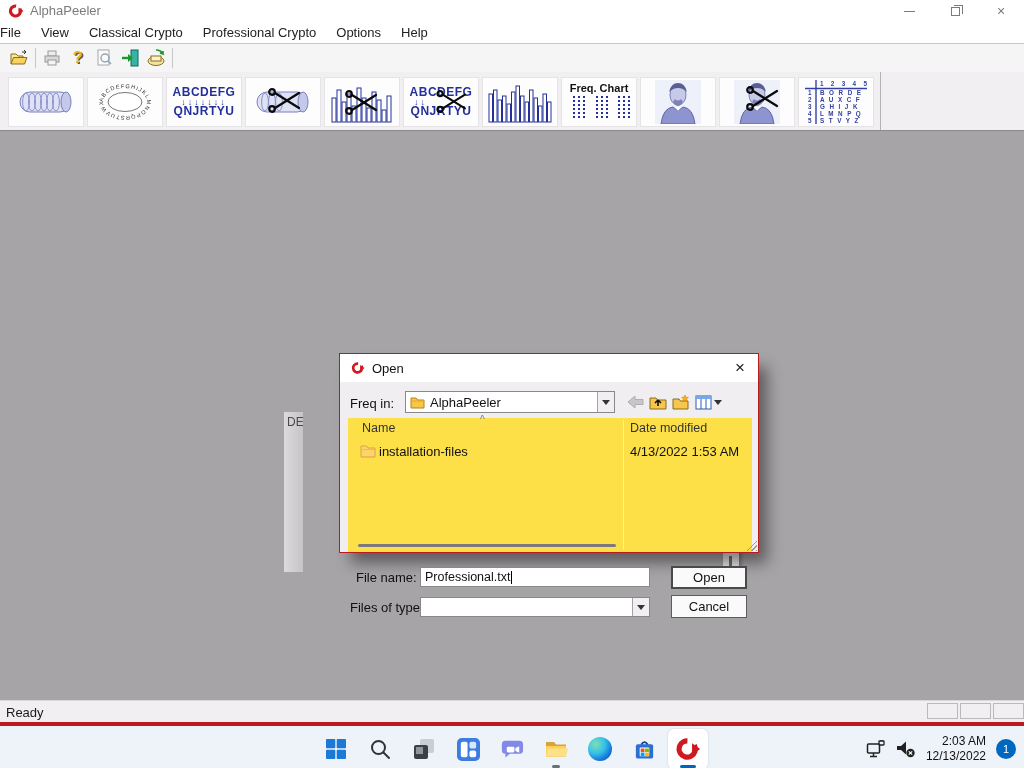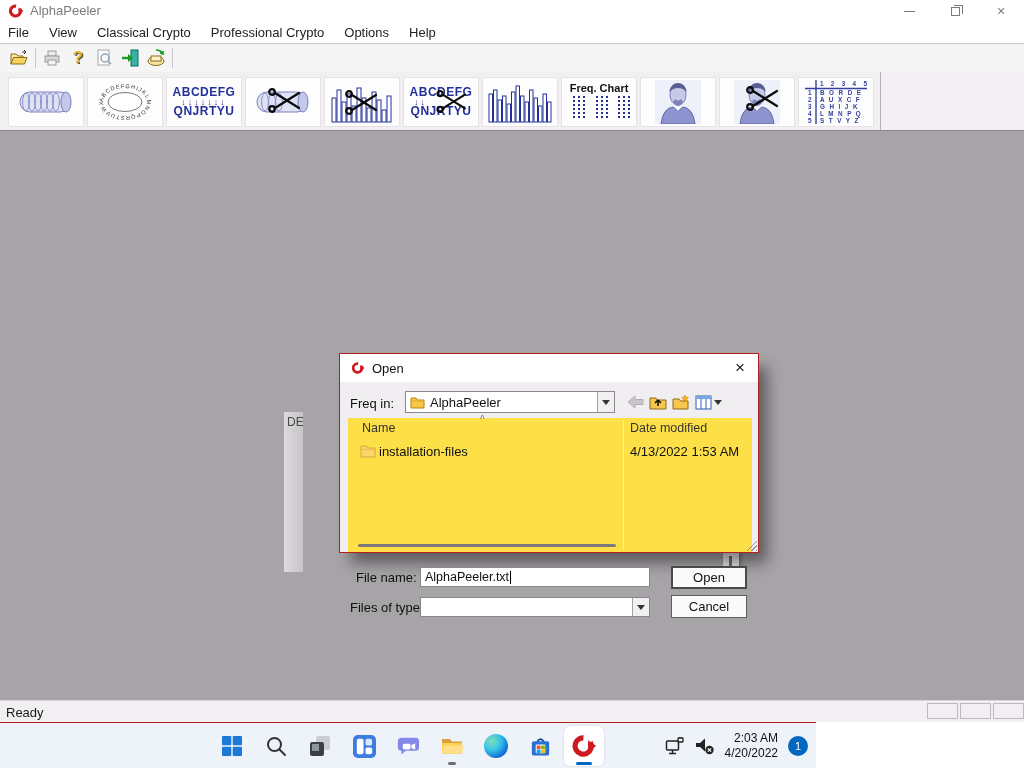--- a/index.html
+++ b/index.html
@@ -11,21 +11,21 @@
   #app-title { position:absolute; left:30px; top:3px; font-size:13px; color:#7b7b7b; }
   #app-icon { position:absolute; left:8px; top:3px; width:16px; height:16px; }
   .win-controls { position:absolute; right:0; top:0; height:22px; display:flex; }
   .win-btn { width:46px; height:22px; display:flex; align-items:center; justify-content:center; color:#7a7a7a; }
   .min-glyph { width:11px; height:1px; background:#7a7a7a; }
   .max-glyph { width:9px; height:9px; border:1px solid #7a7a7a; position:relative; }
   .max-glyph:before { content:""; position:absolute; left:2px; top:-3px; width:8px; height:8px; border:1px solid #7a7a7a; border-left:none; border-bottom:none; }
   .close-glyph { font-size:14px; color:#7a7a7a; line-height:1; }
 
   #menubar { position:absolute; left:0; top:22px; width:1024px; height:22px; background:#fff;
-    border-bottom:1px solid #c9c6c9; display:flex; align-items:center; padding-left:8px; }
+    border-bottom:1px solid #c9c6c9; display:flex; align-items:center; }
   .menu-item { font-size:13px; color:#222; padding:0 10px; }
   .menu-item:first-child { padding-left:0; }
 
   
   #toolbar-small { position:absolute; left:0; top:44px; width:1024px; height:28px; background:#f6f5f6;
     display:flex; align-items:center; padding-left:6px; }
   .tbs-btn { width:26px; height:24px; display:flex; align-items:center; justify-content:center; }
   .tbs-sep { width:1px; height:20px; background:#c9c6c9; margin:0 3px; }
 
   
@@ -98,22 +98,22 @@
     clip-path:polygon(100% 0, 100% 100%, 0 100%); }
 
   
   #statusbar { position:absolute; left:0; top:700px; width:1024px; height:22px; background:#f1eff1;
     border-top:1px solid #d8d6d8; }
   #status-text { position:absolute; left:6px; top:4px; font-size:13px; color:#1a1a1a; }
   .sb-cells { position:absolute; right:0; top:2px; display:flex; }
   .sb-cell { width:31px; height:16px; border:1px solid #bcb9bc; margin-left:2px; }
 
   
-  #taskbar { position:absolute; left:0; top:722px; width:816px; height:46px; background:#eef2f9;
-    border-top:1px solid #b91c1c; }
+  #taskbar { position:absolute; left:0; top:722px; width:1024px; height:46px; background:#eef2f9;
+    border-top:4px solid #b91c1c; }
   #tb-center { position:absolute; left:50%; top:3px; transform:translateX(-50%); display:flex; gap:4px; }
   .tb-btn { width:40px; height:40px; border-radius:6px; display:flex; align-items:center; justify-content:center; position:relative; }
   .tb-btn.active { background:#fff; box-shadow:0 0 2px rgba(0,0,0,.18); }
   .run-ind { position:absolute; bottom:1px; left:50%; transform:translateX(-50%); height:3px; border-radius:2px; }
   .ind-sm { width:8px; background:#6b7075; }
   .ind-lg { width:16px; background:#0067c0; }
   .edge-icon { width:24px; height:24px; border-radius:50%;
     background:radial-gradient(circle at 32% 30%, #7de0b6 0%, #35c1e8 40%, #1271d6 72%, #0b50b8 100%); }
   #tb-tray { position:absolute; right:8px; top:0; height:46px; display:flex; align-items:center; gap:10px; }
   #tray-clock { text-align:right; font-size:12px; color:#111; line-height:15px; }
@@ -456,21 +456,21 @@
           <path d="M1,5.5 H15" stroke="#eebc50"></path>
         </svg>
         <span class="fname">installation-files</span>
         <span class="fdate">4/13/2022 1:53 AM</span>
       </div>
       <div class="hscroll"></div>
     </div>
 
     <span class="dlg-label" style="left:16px;top:216px">File name:</span>
     <div class="txtbox" id="fname-input">
-      <span>AlphaPeeler.txt</span>
+      <span>Professional.txt</span>
         <span class="caret-bar"></span>
     </div>
     <div class="dlg-btn" id="btn-open">Open</div>
 
     <span class="dlg-label" style="left:10px;top:246px">Files of type:</span>
     <div class="txtbox" id="type-combo">
       <span style="flex:1"></span>
       <div class="combo-arrow-btn" style="height:18px">
         <span class="dn-tri"></span>
       </div>
@@ -568,17 +568,17 @@
       <line x1="14.5" y1="1" x2="14.5" y2="2" stroke="#222"></line>
         <line x1="16.5" y1="1" x2="16.5" y2="2" stroke="#222"></line>
     </svg>
     <svg width="20" height="20" viewBox="0 0 20 20">
       <polygon points="1,7 5,7 10,2.5 10,15.5 5,11 1,11" fill="#222"></polygon>
       <circle cx="14.5" cy="14" r="4.2" fill="#222"></circle>
       <path d="M12.8,12.3 l3.4,3.4 M16.2,12.3 l-3.4,3.4" stroke="#fff" stroke-width="1.2"></path>
     </svg>
     <div id="tray-clock">
       <div>2:03 AM</div>
-      <div>4/20/2022</div>
+      <div>12/13/2022</div>
     </div>
     <div id="tray-badge">1</div>
   </div>
 </div>
 
 </body></html>

